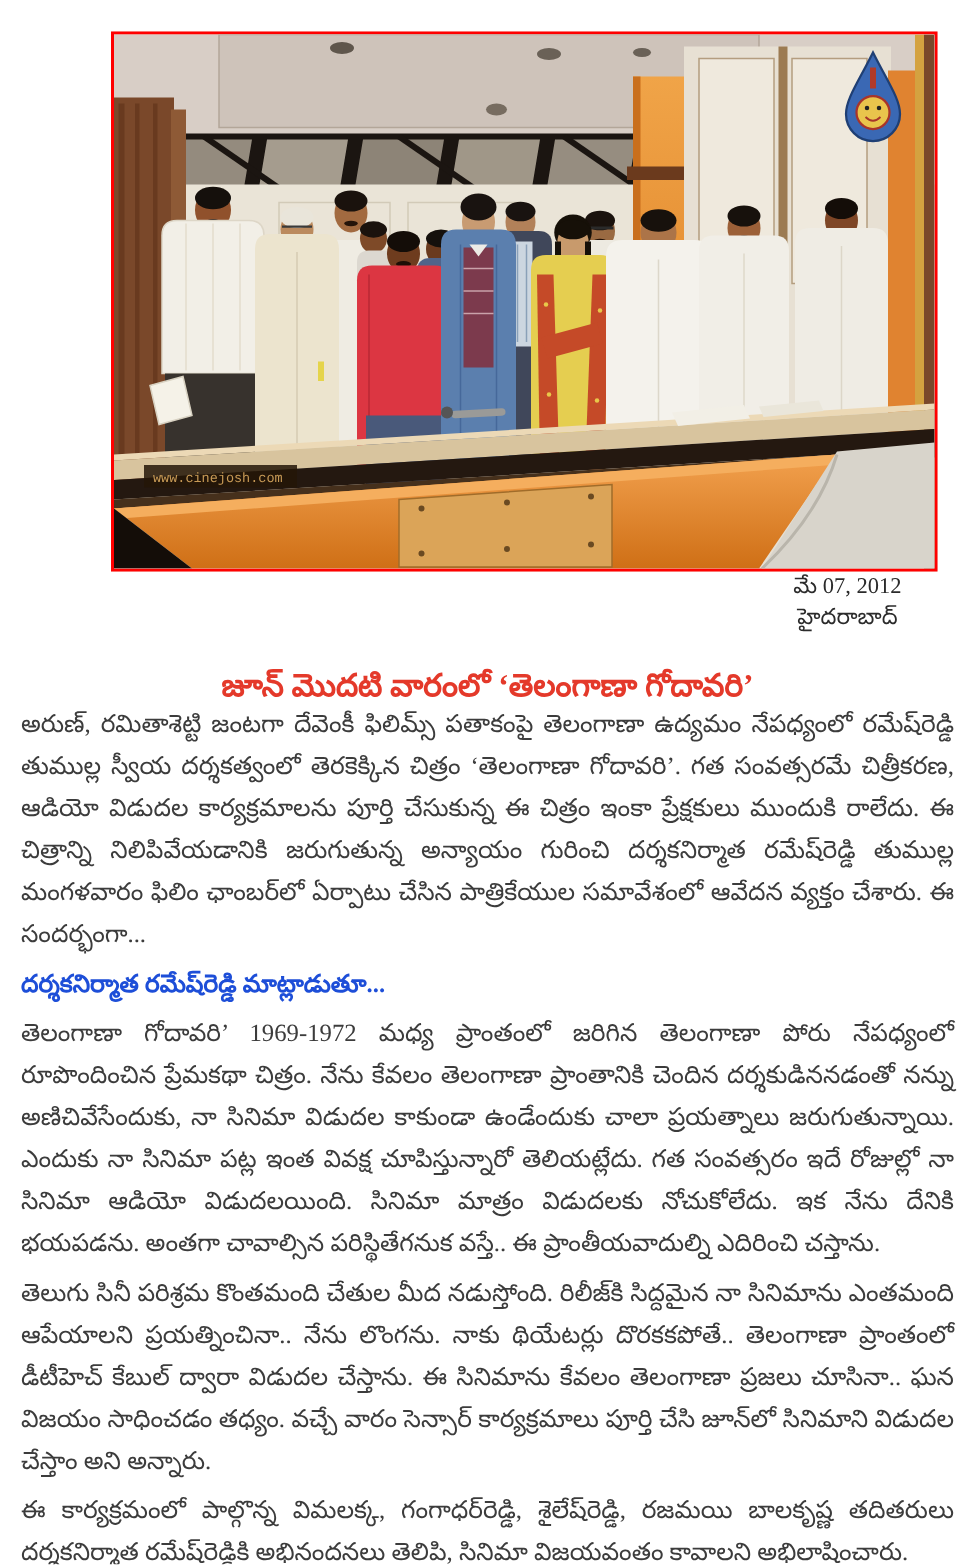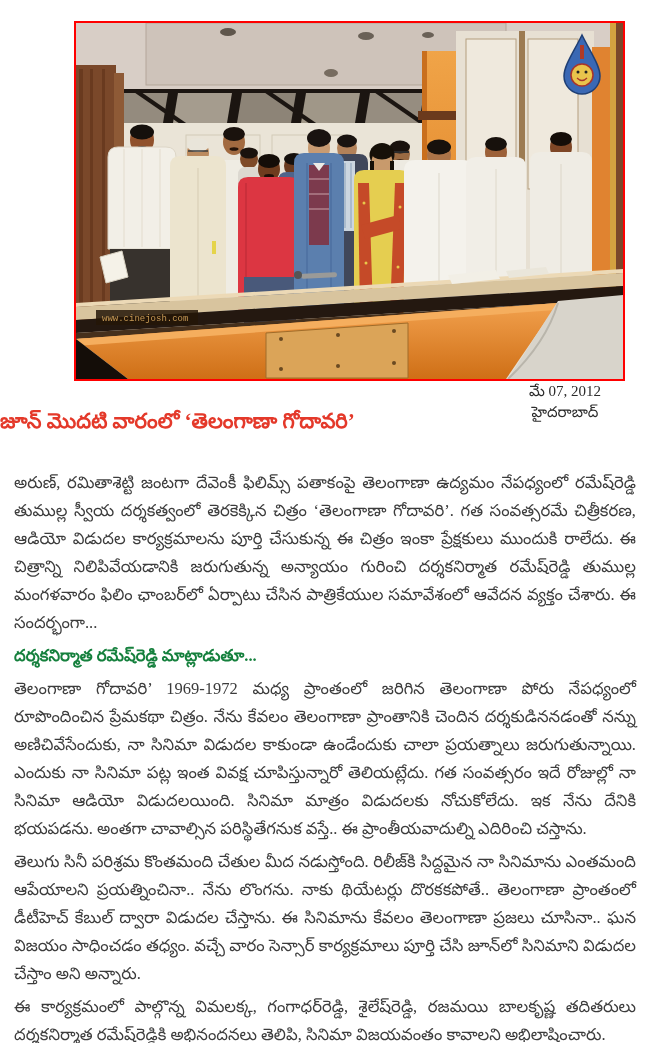--- a/index.html
+++ b/index.html
@@ -10,31 +10,31 @@
   .photo-frame{
     position:absolute;left:50px;top:21px;width:547px;height:356px;
     border:2px solid #ff0000;background:#e6dfd2;margin-left:24px;
   }
   .photo-frame svg{display:block;}
   .dateline{
     position:absolute;top:381px;right:49px;text-align:center;
     font-size:15px;line-height:21px;color:#2b2b2b;
   }
   .headline{
-    position:absolute;top:408px;left:0;width:650px;margin:0;text-align:left;
+    position:absolute;top:444px;left:0;width:650px;margin:0;text-align:center;
     font-size:21px;line-height:26px;font-weight:bold;color:#e4392a;
   }
   .body-text{
     position:absolute;top:469px;left:14px;width:622px;
     font-size:16.5px;line-height:28px;color:#3c3c3c;text-align:justify;
   }
   .body-text p{margin:0 0 5px 0;}
   .subhead{
     margin:0 0 5px 0;font-size:16.5px;line-height:28px;font-weight:bold;
-    color:#15803d;text-align:left;
+    color:#1d4ed8;text-align:left;
   }
   .wm-text{font-family:"Liberation Mono","DejaVu Sans Mono",monospace;}
 </style>
 </head>
 <body>
 
 <div class="page">
 
   <div class="photo-frame">
     <svg width="547" height="356" viewBox="0 0 547 356">

